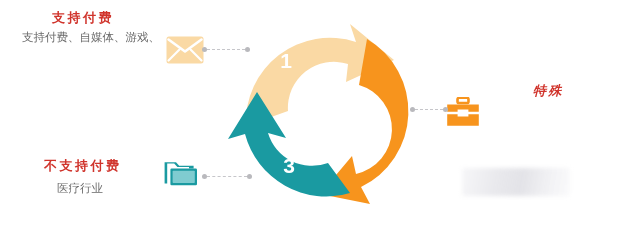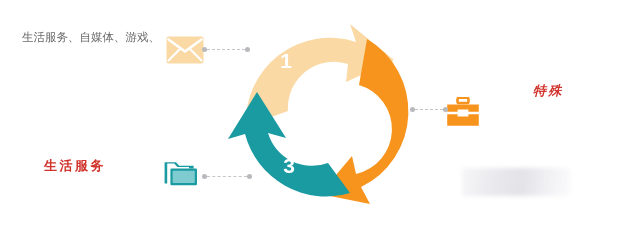--- a/index.html
+++ b/index.html
@@ -107,41 +107,45 @@
         rgba(250,250,251,0.9) 100%);
     filter: blur(2.2px);
     border-radius: 2px;
   }
 </style>
 </head>
 <body>
 
 <div class="canvas">
 
+  <div class="heading" id="support-heading">支持付费</div>
 
   <div class="body-text" id="support-body">
-    <div>生活服务、自媒体、游戏、</div>
+    <div>支持付费、自媒体、游戏、</div>
   </div>
 
   <div class="icon" id="envelope-icon">
     <svg width="38" height="28" viewBox="0 0 38 28">
       <rect x="0.5" y="0.5" width="37" height="27" rx="2.5" fill="#FAD9A4"></rect>
       <path d="M2.5 3.5 L19 15.5 L35.5 3.5" fill="none" stroke="#FFFFFF" stroke-width="2.6" stroke-linecap="round" stroke-linejoin="round"></path>
       <path d="M2.5 24.5 L13.5 13.5 M35.5 24.5 L24.5 13.5" fill="none" stroke="#FFFFFF" stroke-width="2.2" stroke-linecap="round"></path>
     </svg>
   </div>
 
   <div class="connector" id="connector-top">
     <span class="dot"></span>
     <span class="dash"></span>
     <span class="dot"></span>
   </div>
 
-  <div class="heading" id="nosupport-heading">生活服务</div>
-
+  <div class="heading" id="nosupport-heading">不支持付费</div>
+
+  <div class="body-text" id="nosupport-body">
+    <div>医疗行业</div>
+  </div>
 
   <div class="icon" id="folder-icon">
     <svg width="36" height="28" viewBox="0 0 36 28">
       <path d="M1.6 2.2 h11.4 l3.2 3.6 h14.4 v2.6 h-4.6 v-1.4 h-11.6 l-3.2 -3.6 h-7.0 v20.0 h-2.6 z" fill="#1A9AA1"></path>
       <rect x="7.4" y="8.6" width="26.6" height="16.6" rx="1.2" fill="#1A9AA1"></rect>
       <rect x="9.6" y="10.8" width="22.2" height="12.2" rx="0.8" fill="#7FCCD0"></rect>
     </svg>
   </div>
 
   <div class="connector" id="connector-bottom">

